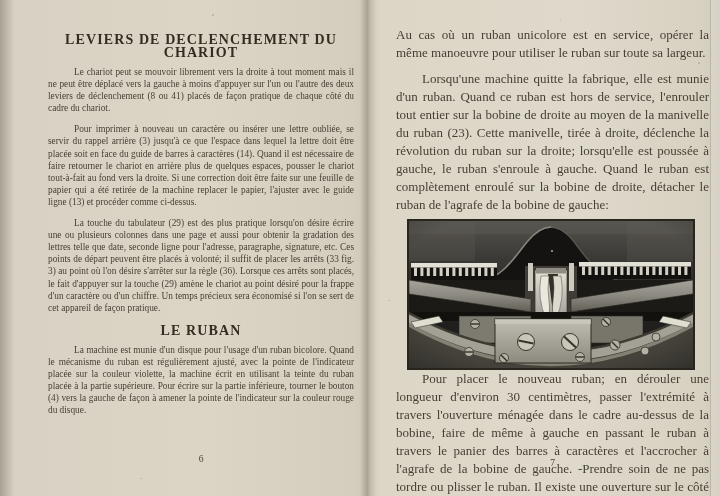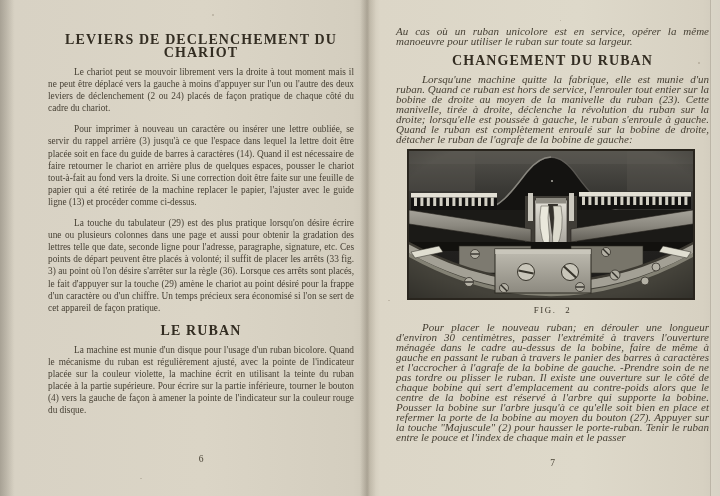--- a/index.html
+++ b/index.html
@@ -28,21 +28,21 @@
   .col { position:absolute; }
   .page-left .col  { left:48px; top:33px; width:306px; }
   .page-right .col { left:28px; top:26px; width:313px; }
 
   .heading {
     margin:0 0 7px 0; font-weight:bold; text-align:center;
     font-size:14px; line-height:13px; letter-spacing:1.1px; color:#332d22;
   }
   .body { margin:0; text-align:justify; }
   .page-left  .body { font-size:9.3px;  line-height:12.1px; }
-  .page-right .body { font-size:11px;  line-height:10px;font-style:italic;  }
+  .page-right .body { font-size:13px;  line-height:18px;  }
   .indent { text-indent:26px; }
 
   .mb10 { margin-bottom:10px; } .mb9 { margin-bottom:9px; } .mb8 { margin-bottom:8px; }  .mb6 { margin-bottom:6px; }
 
   .figure {
     width:284px; height:147px; margin:5px 0 0 11px;
     border:2px solid #29251e; background:#1f1e1c;
   }
   .figure svg { display:block; width:100%; height:100%; }
   .fig-caption {
@@ -58,21 +58,21 @@
 </head>
 <body>
 
 <div class="spread">
 
   <div class="page page-left">
     <div class="col">
 
       <section>
         <h2 class="heading">LEVIERS DE DECLENCHEMENT DU CHARIOT</h2>
-        <p class="body indent mb9">Le chariot peut se mouvoir librement vers la droite à tout moment mais il ne peut être déplacé vers la gauche à moins d'appuyer sur l'un ou l'autre des deux leviers de déclenchement (2 ou 24) placés de façon pratique de chaque côté du cadre du chariot.</p>
+        <p class="body indent mb9">Le chariot peut se mouvoir librement vers la droite à tout moment mais il ne peut être déplacé vers la gauche à moins d'appuyer sur l'un ou l'autre des deux leviers de déclenchement (8 ou 41) placés de façon pratique de chaque côté du cadre du chariot.</p>
       </section>
 
       <section>
         <p class="body indent mb9">Pour imprimer à nouveau un caractère ou insérer une lettre oubliée, se servir du rappel arrière (3) jusqu'à ce que l'espace dans lequel la lettre doit être placée soit en face du guide de barres à caractères (14). Quand il est nécessaire de faire retourner le chariot en arrière plus de quelques espaces, pousser le chariot tout-à-fait au fond vers la droite. Si une correction doit être faite sur une feuille de papier qui a été retirée de la machine replacer le papier, l'ajuster avec le guide ligne (13) et procéder comme ci-dessus.</p>
       </section>
 
       <section>
         <p class="body indent mb10">La touche du tabulateur (29) est des plus pratique lorsqu'on désire écrire une ou plusieurs colonnes dans une page et aussi pour obtenir la gradation des lettres telle que date, seconde ligne pour l'adresse, paragraphe, signature, etc. Ces points de départ peuvent être placés à volonté; il suffit de placer les arrêts (33 fig. 3) au point où l'on désire s'arrêter sur la règle (36). Lorsque ces arrêts sont placés, le fait d'appuyer sur la touche (29) amène le chariot au point désiré pour la frappe d'un caractère ou d'un chiffre. Un temps précieux sera économisé si l'on se sert de cet appareil de façon pratique.</p>
       </section>
 
@@ -83,21 +83,20 @@
 
     </div>
     <div class="pagenum">6</div>
   </div>
 
   <div class="page page-right">
     <div class="col">
 
       <p class="body mb8">Au cas où un ruban unicolore est en service, opérer la même manoeuvre pour utiliser le ruban sur toute sa largeur.</p>
 
-      <h2 class="heading">CHANGEMENT DU RUBAN</h2>
 
       <p class="body indent">Lorsqu'une machine quitte la fabrique, elle est munie d'un ruban. Quand ce ruban est hors de service, l'enrouler tout entier sur la bobine de droite au moyen de la manivelle du ruban (23). Cette manivelle, tirée à droite, déclenche la révolution du ruban sur la droite; lorsqu'elle est poussée à gauche, le ruban s'enroule à gauche. Quand le ruban est complètement enroulé sur la bobine de droite, détacher le ruban de l'agrafe de la bobine de gauche:</p>
 
       <div class="figure">
         <svg viewBox="0 0 284 147" preserveAspectRatio="none">
           <defs>
             <linearGradient id="bgG" x1="0" y1="0" x2="0" y2="1">
               <stop offset="0" stop-color="#54524c"></stop>
                 <stop offset=".25" stop-color="#3b3a36"></stop>
               <stop offset=".55" stop-color="#232220"></stop>
@@ -219,21 +218,20 @@
               <line x1="56" y1="131" x2="64" y2="131"></line>
           </g>
 
           <polygon points="2,101 30,95 34,101 6,107" fill="#e0ded1" stroke="#2b2822" stroke-width=".5"></polygon>
           <polygon points="282,101 254,95 250,101 278,107" fill="#e0ded1" stroke="#2b2822" stroke-width=".5"></polygon>
 
           <rect width="284" height="147" fill="url(#vig)"></rect>
         </svg>
       </div>
 
-      <div class="fig-caption">FIG. 2</div>
 
 
       <p class="body indent">Pour placer le nouveau ruban; en dérouler une longueur d'environ 30 centimètres, passer l'extrémité à travers l'ouverture ménagée dans le cadre au-dessus de la bobine, faire de même à gauche en passant le ruban à travers le panier des barres à caractères et l'accrocher à l'agrafe de la bobine de gauche. -Prendre soin de ne pas tordre ou plisser le ruban. Il existe une ouverture sur le côté de chaque bobine qui sert d'emplacement au contre-poids alors que le centre de la bobine est réservé à l'arbre qui supporte la bobine. Pousser la bobine sur l'arbre jusqu'à ce qu'elle soit bien en place et refermer la porte de la bobine au moyen du bouton (27). Appuyer sur la touche "Majuscule" (2) pour hausser le porte-ruban. Tenir le ruban entre le pouce et l'index de chaque main et le passer</p>
 
     </div>
     <div class="pagenum">7</div>
   </div>
 
   <div class="gutter"></div>
   <div class="edge-left"></div>

